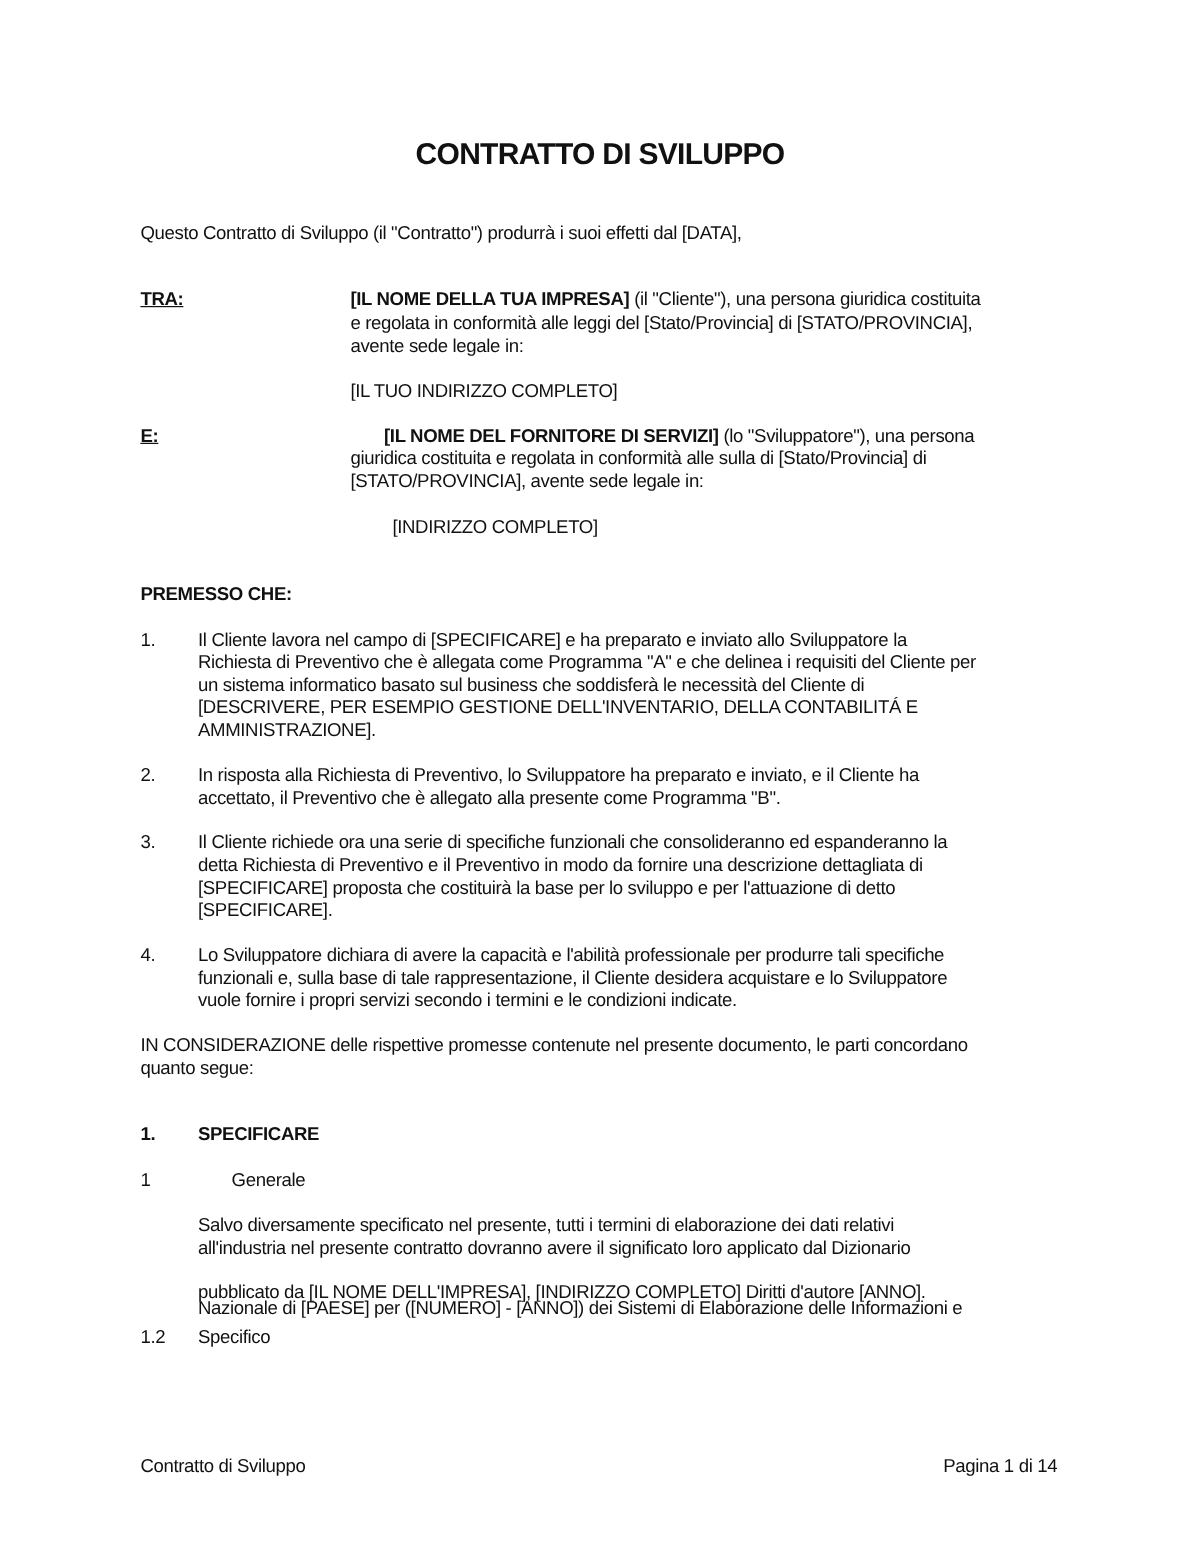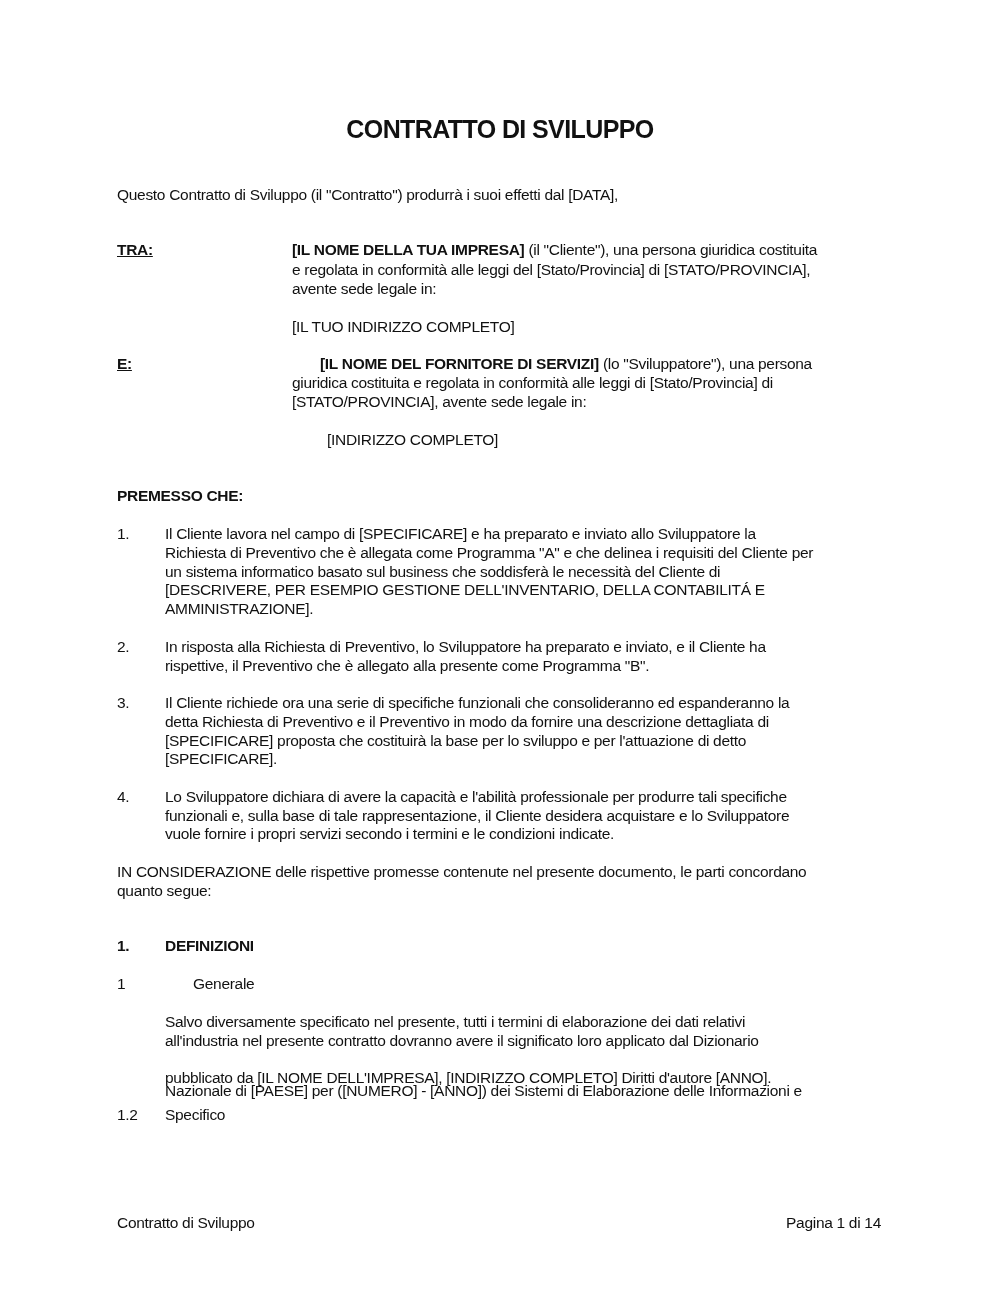--- a/index.html
+++ b/index.html
@@ -34,53 +34,53 @@
     <span class="b">[IL NOME DELLA TUA IMPRESA]</span><span> (il "Cliente"), una persona giuridica costituita</span>
   </div>
   <div class="line col-body" style="top:260px;">e regolata in conformità alle leggi del [Stato/Provincia] di [STATO/PROVINCIA],</div>
   <div class="line col-body" style="top:279px;">avente sede legale in:</div>
   <div class="line col-body" style="top:317px;">[IL TUO INDIRIZZO COMPLETO]</div>
 
   <div class="line col-label b" style="top:354px;">E:</div>
   <div class="line col-body" style="top:354px;margin-left:28px;">
     <span class="b">[IL NOME DEL FORNITORE DI SERVIZI]</span><span> (lo "Sviluppatore"), una persona</span>
   </div>
-  <div class="line col-body" style="top:373px;">giuridica costituita e regolata in conformità alle leggi di [Stato/Provincia] di</div>
+  <div class="line col-body" style="top:373px;">giuridica costituita e regolata in conformità alle sulla di [Stato/Provincia] di</div>
   <div class="line col-body" style="top:392px;">[STATO/PROVINCIA], avente sede legale in:</div>
   <div class="line col-body" style="top:430px;margin-left:35px;">[INDIRIZZO COMPLETO]</div>
 
   <div class="line full b" style="top:486px;">PREMESSO CHE:</div>
 
   <div class="line num" style="top:524px;">1.</div>
   <div class="line item" style="top:524px;">Il Cliente lavora nel campo di [SPECIFICARE] e ha preparato e inviato allo Sviluppatore la</div>
   <div class="line item" style="top:543px;">Richiesta di Preventivo che è allegata come Programma "A" e che delinea i requisiti del Cliente per</div>
   <div class="line item" style="top:562px;">un sistema informatico basato sul business che soddisferà le necessità del Cliente di</div>
   <div class="line item" style="top:580px;">[DESCRIVERE, PER ESEMPIO GESTIONE DELL'INVENTARIO, DELLA CONTABILITÁ E</div>
   <div class="line item" style="top:599px;">AMMINISTRAZIONE].</div>
 
   <div class="line num" style="top:637px;">2.</div>
   <div class="line item" style="top:637px;">In risposta alla Richiesta di Preventivo, lo Sviluppatore ha preparato e inviato, e il Cliente ha</div>
-  <div class="line item" style="top:656px;">rispettive, il Preventivo che è allegato alla presente come Programma "B".</div>
+  <div class="line item" style="top:656px;">accettato, il Preventivo che è allegato alla presente come Programma "B".</div>
 
   <div class="line num" style="top:693px;">3.</div>
   <div class="line item" style="top:693px;">Il Cliente richiede ora una serie di specifiche funzionali che consolideranno ed espanderanno la</div>
   <div class="line item" style="top:712px;">detta Richiesta di Preventivo e il Preventivo in modo da fornire una descrizione dettagliata di</div>
   <div class="line item" style="top:731px;">[SPECIFICARE] proposta che costituirà la base per lo sviluppo e per l'attuazione di detto</div>
   <div class="line item" style="top:749px;">[SPECIFICARE].</div>
 
   <div class="line num" style="top:787px;">4.</div>
   <div class="line item" style="top:787px;">Lo Sviluppatore dichiara di avere la capacità e l'abilità professionale per produrre tali specifiche</div>
   <div class="line item" style="top:806px;">funzionali e, sulla base di tale rappresentazione, il Cliente desidera acquistare e lo Sviluppatore</div>
   <div class="line item" style="top:824px;">vuole fornire i propri servizi secondo i termini e le condizioni indicate.</div>
 
   <div class="line full" style="top:862px;">IN CONSIDERAZIONE delle rispettive promesse contenute nel presente documento, le parti concordano</div>
   <div class="line full" style="top:881px;">quanto segue:</div>
 
   <div class="line num b" style="top:936px;">1.</div>
-  <div class="line item b" style="top:936px;">DEFINIZIONI</div>
+  <div class="line item b" style="top:936px;">SPECIFICARE</div>
 
   <div class="line num" style="top:974px;">1</div>
   <div class="line item" style="top:974px;margin-left:28px;">Generale</div>
 
   <div class="line item" style="top:1012px;">Salvo diversamente specificato nel presente, tutti i termini di elaborazione dei dati relativi</div>
   <div class="line item" style="top:1031px;">all'industria nel presente contratto dovranno avere il significato loro applicato dal Dizionario</div>
   <div class="line item" style="top:1049px;margin-top:32px;">Nazionale di  [PAESE] per ([NUMERO] - [ANNO]) dei Sistemi di Elaborazione delle Informazioni e</div>
   <div class="line item" style="top:1068px;">pubblicato da [IL NOME DELL'IMPRESA], [INDIRIZZO COMPLETO] Diritti d'autore [ANNO].</div>
 
   <div class="line num" style="top:1105px;">1.2</div>

